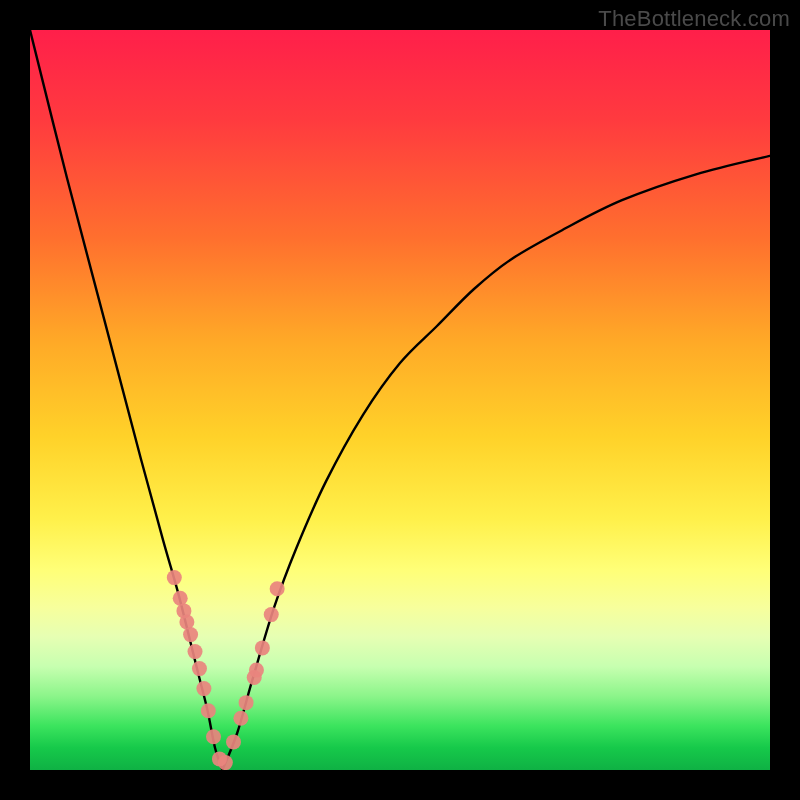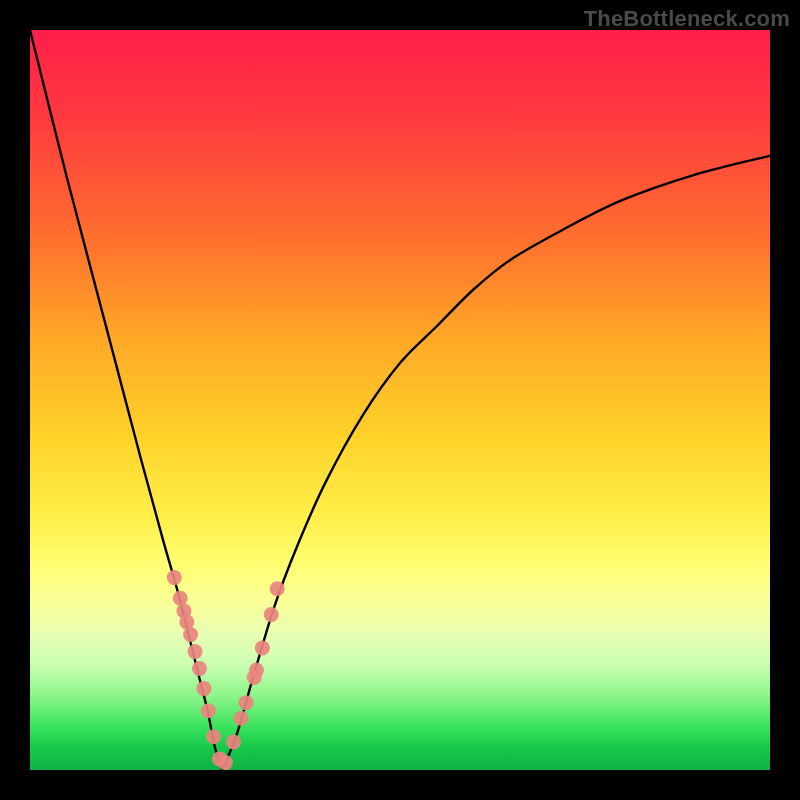--- a/index.html
+++ b/index.html
@@ -49,21 +49,21 @@
       #16c94a 97%,
       #0fb144 100%
     );
   }
   .watermark {
     position: absolute;
     top: 6px;
     right: 10px;
     color: #4a4a4a;
     font-size: 22px;
-    font-weight: 700;
+    font-weight: 400;
     letter-spacing: 0.2px;
     user-select: none;
   }
   svg.curves {
     position: absolute;
     left: 0;
     top: 0;
     width: 100%;
     height: 100%;
     pointer-events: none;

